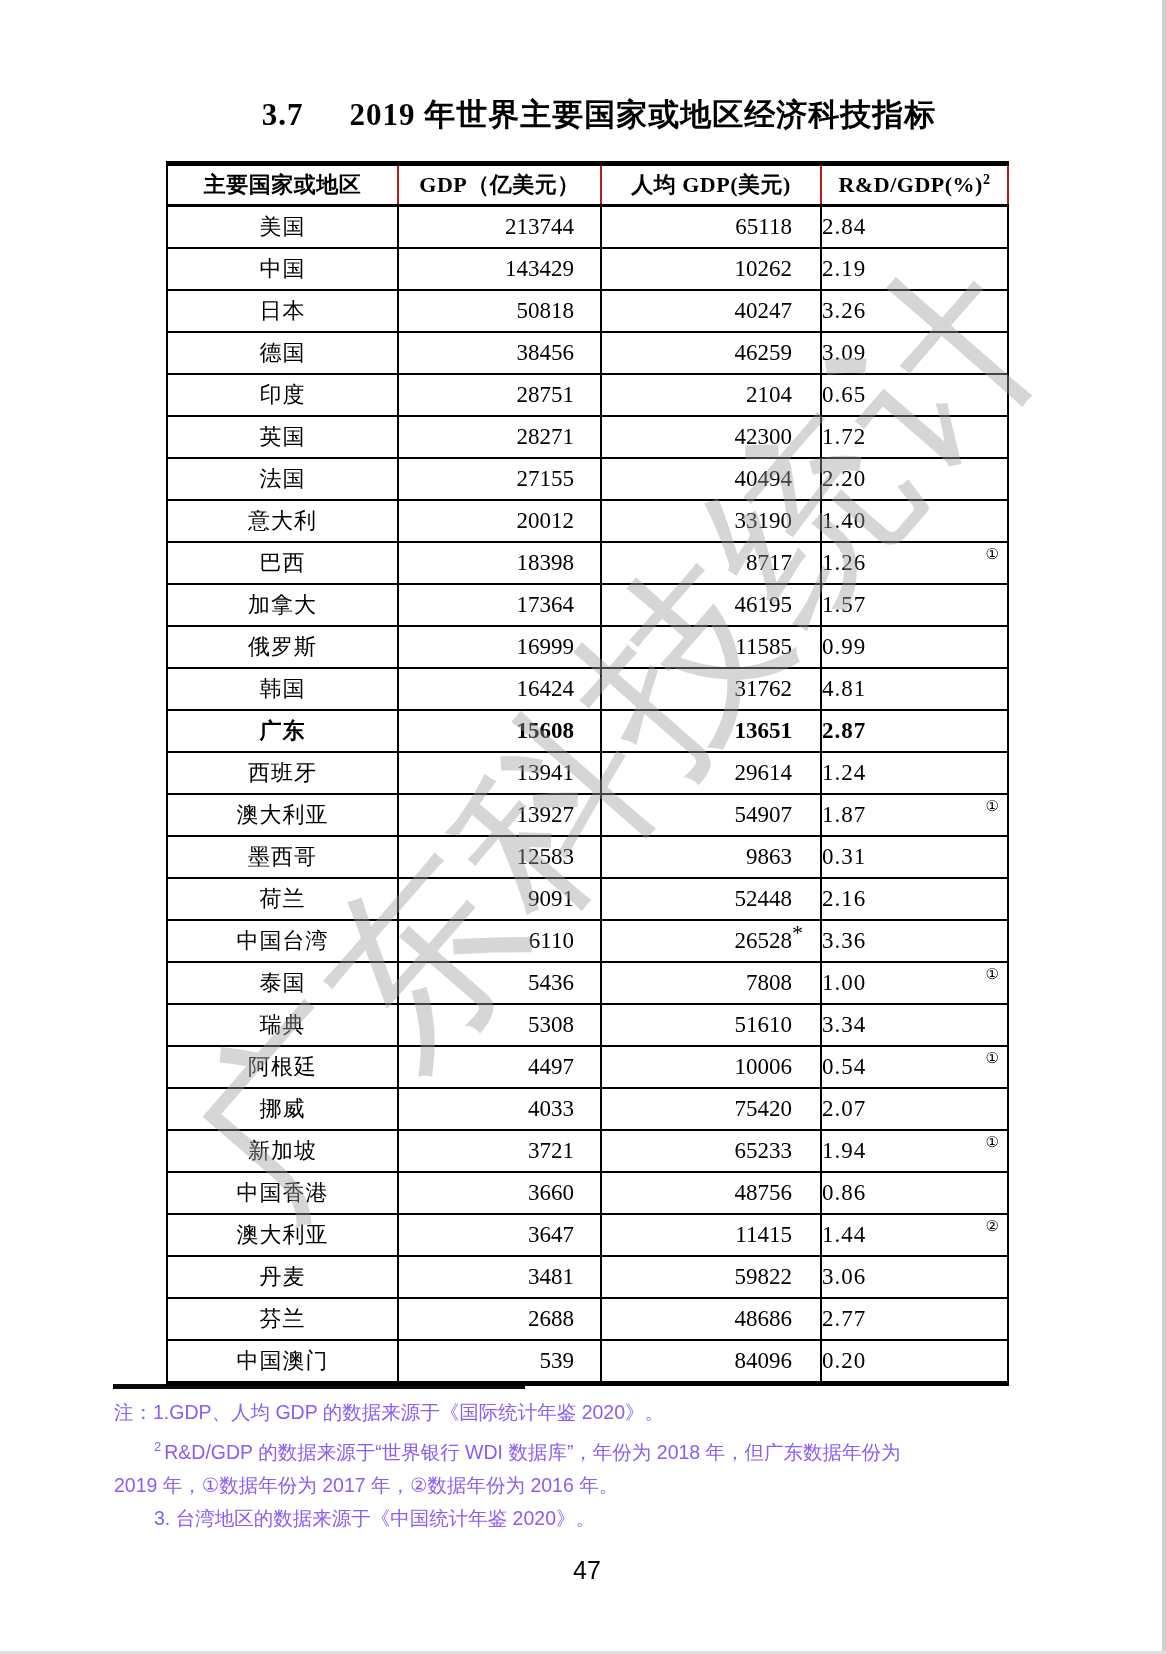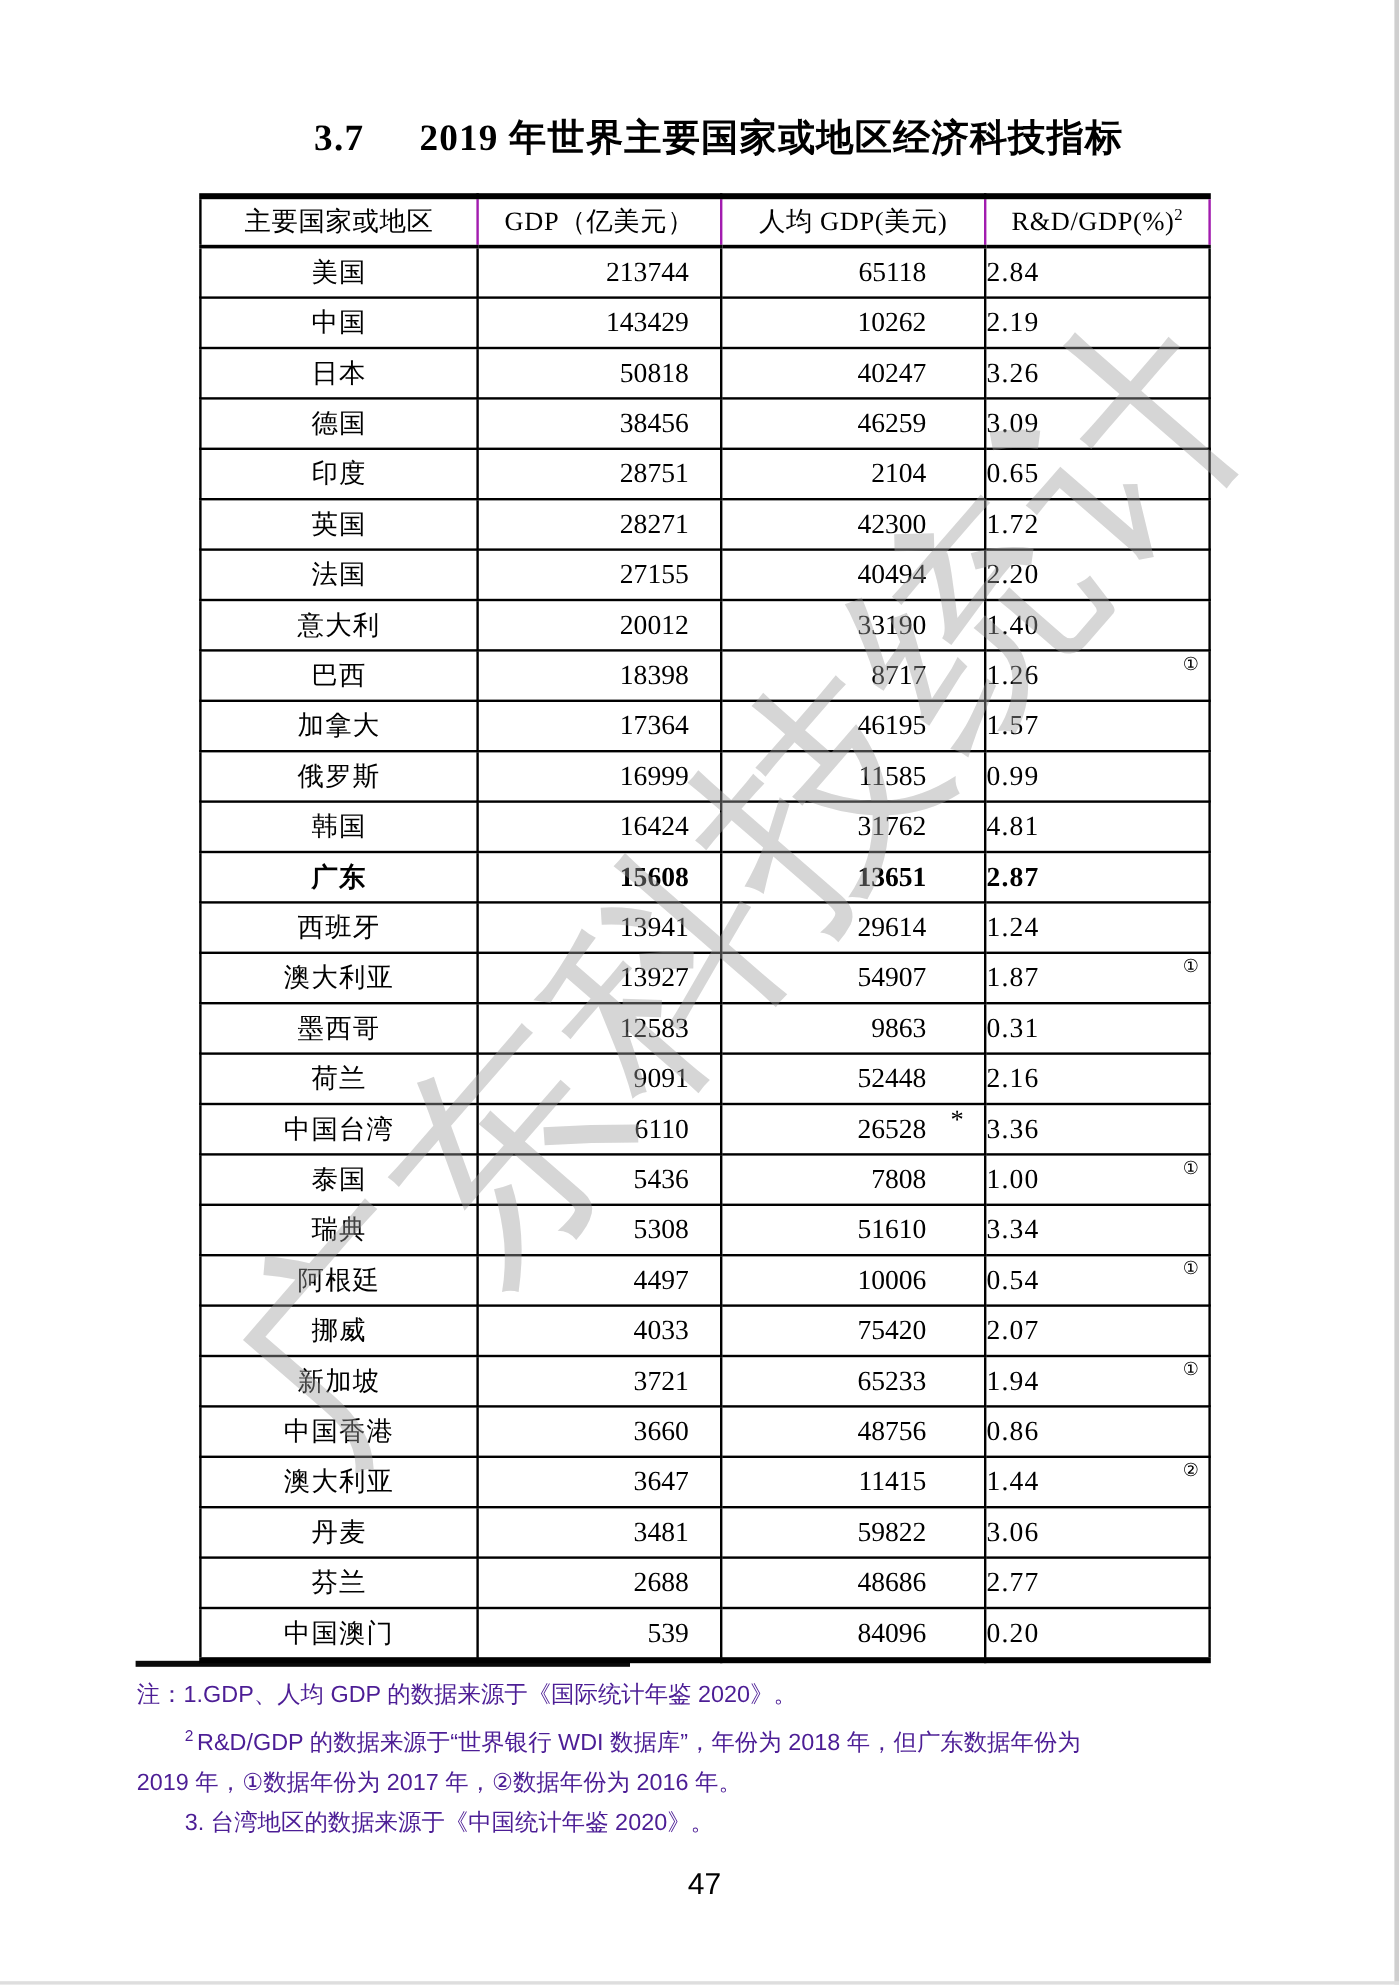--- a/index.html
+++ b/index.html
@@ -28,47 +28,47 @@
   }
 
   
   .tbl-wrap{position:absolute;left:166px;top:161px;z-index:1;}
   table{
     border-collapse:collapse;table-layout:fixed;width:841px;
     border-top:5px solid #000;border-bottom:5px solid #000;
   }
   col.c1{width:231px;} col.c2{width:203px;} col.c3{width:220px;} col.c4{width:187px;}
   th{
-    height:38px;font-size:22px;font-weight:normal;
-    border-bottom:3px solid #000;border-left:2px solid #000;border-right:2px solid #a21caf;
+    height:38px;font-size:22px;font-weight:bold;
+    border-bottom:3px solid #000;border-left:2px solid #000;border-right:2px solid #b91c1c;
     padding:0;letter-spacing:0.5px;white-space:nowrap;
   }
   td{
     height:40px;font-size:22px;border:2px solid #000;padding:0;
     position:relative;white-space:nowrap;
   }
   td.region{text-align:center;letter-spacing:1px;}
   td.gdp{text-align:right;padding-right:26px;font-size:23px;}
-  td.pc{text-align:right;padding-right:48px;font-size:23px;}
+  td.pc{text-align:right;padding-right:28px;font-size:23px;}
   td.rd{text-align:left;padding-right:32px;font-size:23px;letter-spacing:1px;}
   tr.bold td{font-weight:bold;margin-top:35px;}
   .mark{
     position:absolute;right:7px;top:4px;font-size:15px;line-height:1;
   }
   .star{
     position:absolute;right:17px;top:1px;font-size:22px;line-height:1;
   }
   th .hdr-sup{font-size:14px;vertical-align:super;line-height:1;}
 
   
   .foot-rule{position:absolute;left:113px;top:1384px;width:412px;height:5px;background:#0a0a0a;}
   .notes{
     position:absolute;left:114px;top:1396px;width:1000px;
     font-family:"Liberation Sans","DejaVu Sans",sans-serif;
-    font-size:19.5px;line-height:33.5px;color:#4c1d95;
+    font-size:19.5px;line-height:33.5px;color:#8b5cf6;
   }
   .note-line{white-space:nowrap;}
   .note-line.indent{padding-left:40px;}
   .note-sup{font-size:13px;vertical-align:super;margin-right:3px;}
 
   .page-num{
     position:absolute;top:1556px;left:4px;width:100%;text-align:center;
     font-family:"Liberation Sans","DejaVu Sans",sans-serif;font-size:25px;
   }
 </style>

